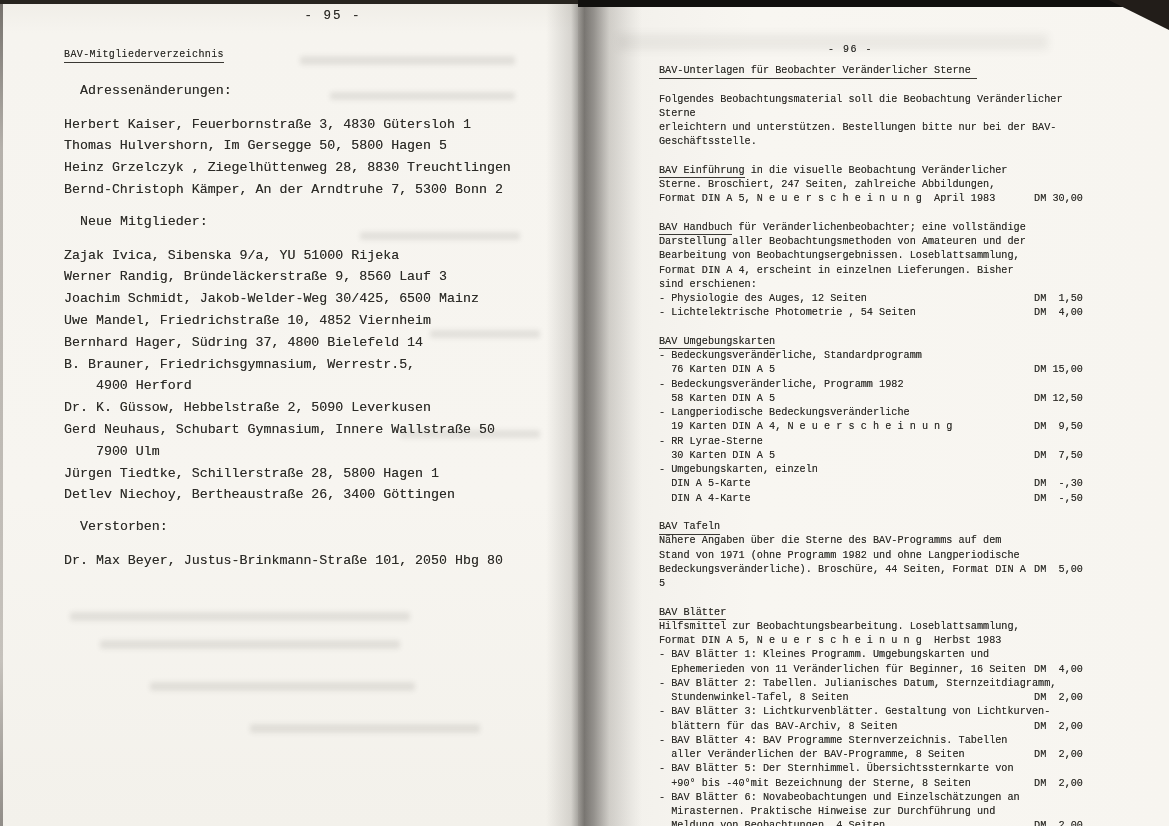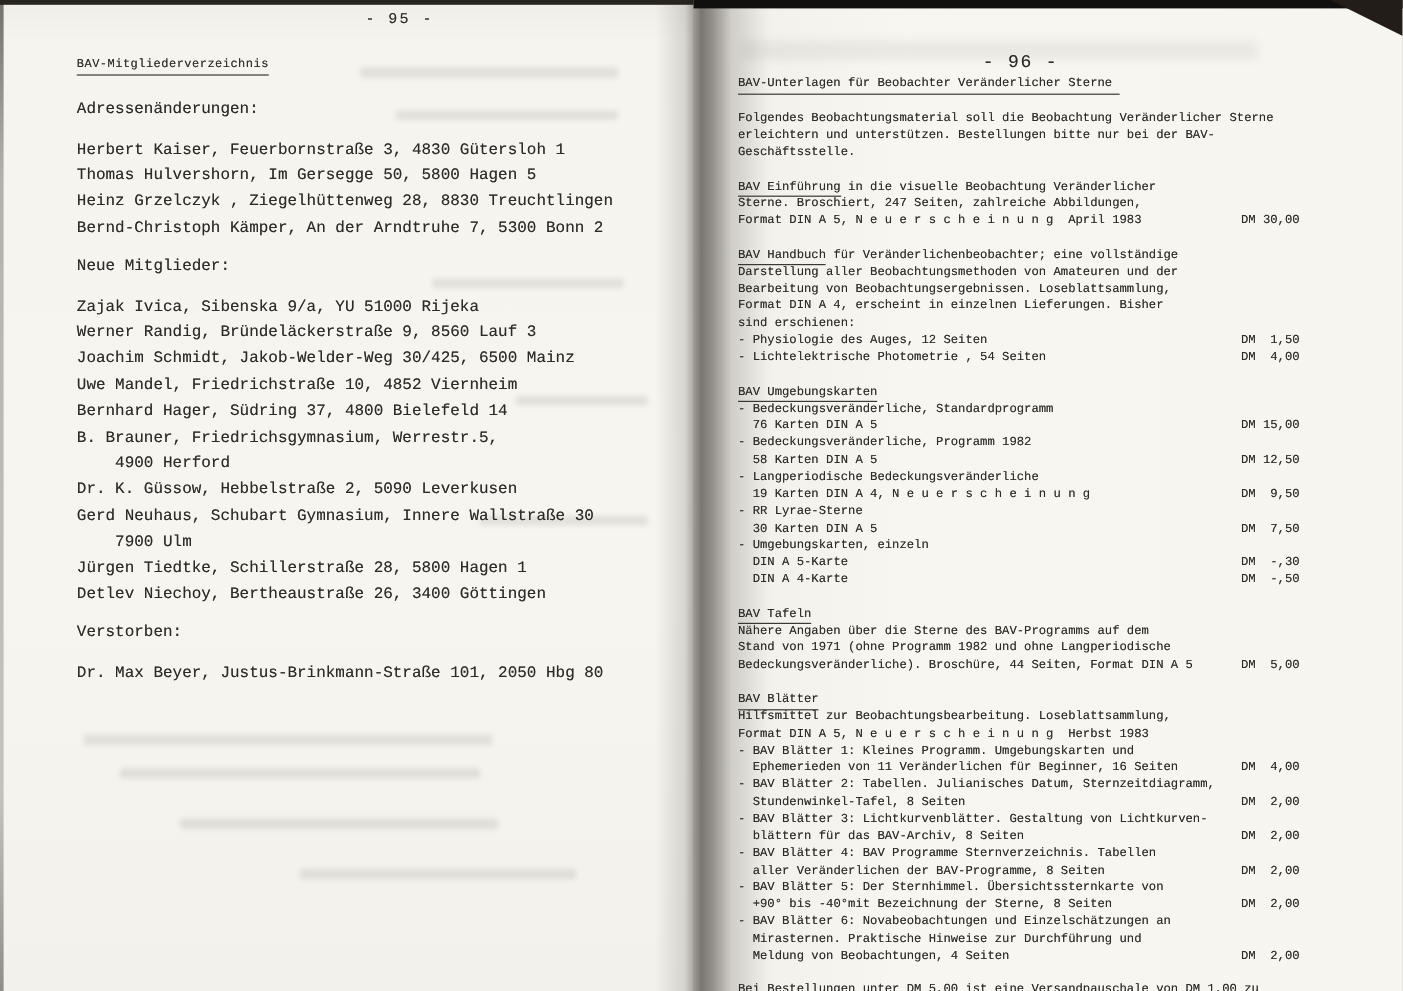--- a/index.html
+++ b/index.html
@@ -29,30 +29,30 @@
   .gutter { position:absolute; left:546px; top:0; width:96px; height:826px; pointer-events:none;
     background:linear-gradient(90deg,rgba(50,46,41,0) 0%,rgba(50,46,41,.16) 26%,rgba(30,27,24,.55) 40%,rgba(30,27,24,.42) 50%,rgba(50,46,41,.16) 66%,rgba(50,46,41,0) 100%); }
   .bleed { position:absolute; background:#55524b; filter:blur(2.4px); opacity:.12; border-radius:2px; }
 
   
   .pnum95 { position:absolute; left:0; top:9px; width:666px; text-align:center;
     font-size:12.5px; letter-spacing:2px; }
   .lp { position:absolute; left:64px; top:44px; width:478px;
     font-size:13.3px; line-height:21.8px; }
   .lp-title { font-size:10px; letter-spacing:.4px; margin-bottom:14px; }
-  .lp-label { margin:10px 0 12px; }
+  .lp-label { margin:10px 16px 12px; }
   .lp-line { white-space:pre-wrap; }
   .u { border-bottom:1.3px solid #3a3833; padding-bottom:1.5px; }
 
   
   .pnum96 { position:absolute; left:578px; top:44px; width:545px; text-align:center;
-    font-size:15px; letter-spacing:1.5px; }
+    font-size:10px; letter-spacing:1.5px; }
   .rp { position:absolute; left:615px; top:64px; width:468px;
     font-size:10.2px; line-height:14.25px; }
-  .rp-line { display:flex; min-height:14.25px; }
+  .rp-line { display:flex; min-height:14.25px;margin-left:44px; }
   .rp-text { white-space:pre-wrap; }
   .rp-price { margin-left:auto; white-space:pre; }
 </style>
 </head>
 <body>
 
 <div class="sheet">
 
   <div class="page page-left">
 
@@ -97,21 +97,21 @@
       <div>
 
       <div class="lp-line">Zajak Ivica, Sibenska 9/a, YU 51000 Rijeka</div>
           <div class="lp-line">Werner Randig, Bründeläckerstraße 9, 8560 Lauf 3</div>
           <div class="lp-line">Joachim Schmidt, Jakob-Welder-Weg 30/425, 6500 Mainz</div>
           <div class="lp-line">Uwe Mandel, Friedrichstraße 10, 4852 Viernheim</div>
           <div class="lp-line">Bernhard Hager, Südring 37, 4800 Bielefeld 14</div>
           <div class="lp-line">B. Brauner, Friedrichsgymnasium, Werrestr.5,</div>
           <div class="lp-line">    4900 Herford</div>
           <div class="lp-line">Dr. K. Güssow, Hebbelstraße 2, 5090 Leverkusen</div>
-          <div class="lp-line">Gerd Neuhaus, Schubart Gymnasium, Innere Wallstraße 30</div>
+          <div class="lp-line">Gerd Neuhaus, Schubart Gymnasium, Innere Wallstraße 50</div>
           <div class="lp-line">    7900 Ulm</div>
           <div class="lp-line">Jürgen Tiedtke, Schillerstraße 28, 5800 Hagen 1</div>
           <div class="lp-line">Detlev Niechoy, Bertheaustraße 26, 3400 Göttingen</div>
         </div>
     </div>
 
     <div>
       <div class="lp-label">Verstorben:</div>
       <div>
 

